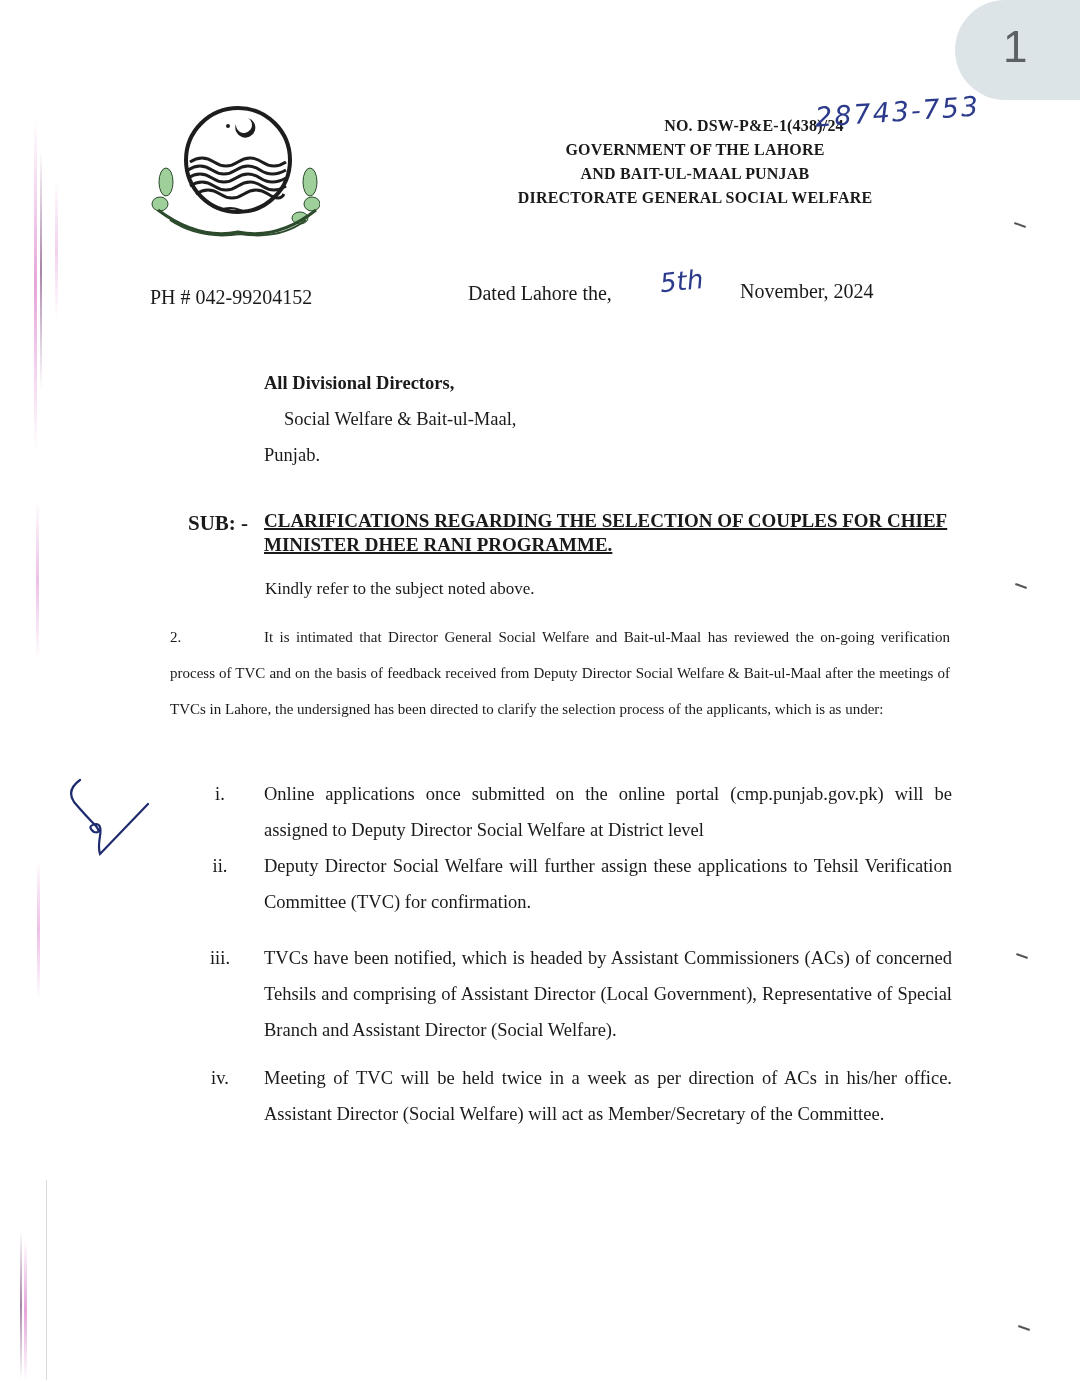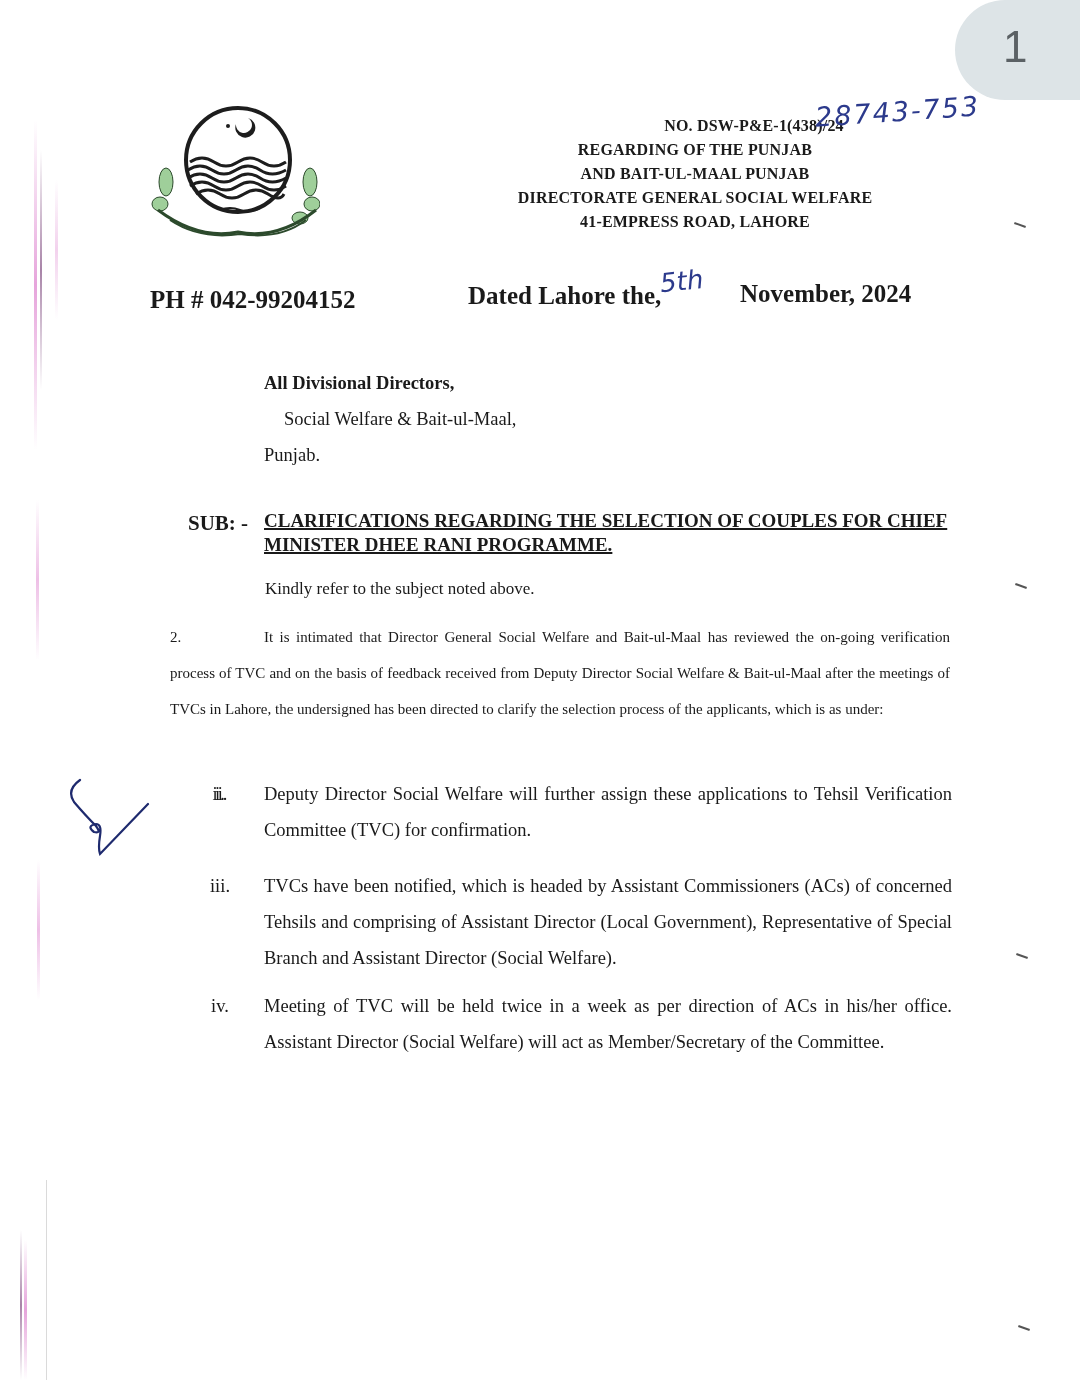--- a/index.html
+++ b/index.html
@@ -39,21 +39,21 @@
     }
     .hand-date {
       position:absolute; left:660px; top:266px; font-size:26px; transform:rotate(-6deg);
     }
     .hand-check {
       position:absolute; left:66px; top:772px;
     }
     
     .logo { position:absolute; left:150px; top:100px; width:170px; height:145px; }
     
-    .bold-line { position:absolute; font-weight:bold; font-size:25px; }
+    .bold-line { position:absolute; font-weight:normal; font-size:20px; }
     .addr { position:absolute; left:264px; font-size:18.5px; line-height:36px; }
     .sub-label { position:absolute; left:140px; top:511px; font-weight:bold; font-size:21px;margin-left:48px; }
     .sub-text {
       position:absolute; left:264px; top:509px; width:690px;
       font-weight:bold; font-size:19px; line-height:24px; text-decoration:underline;
       text-decoration-thickness:2px;
     }
     .refer { position:absolute; left:265px; top:579px; font-size:17px; }
     .para {
       position:absolute; left:170px; top:619px; width:780px;
@@ -106,24 +106,23 @@
     <ellipse cx="162" cy="104" rx="8" ry="7"></ellipse>
     <ellipse cx="150" cy="118" rx="8" ry="6"></ellipse>
   </g>
   <path d="M8 110 q40 30 80 22 q40 8 78 -22" fill="none" stroke="#2c4a2c" stroke-width="3"></path>
   <path d="M20 120 q30 20 70 14 q40 6 66 -14" fill="none" stroke="#2c4a2c" stroke-width="2"></path>
   <path d="M70 110 q10 -4 20 0 q10 4 20 -2" fill="none" stroke="#1d1d1d" stroke-width="2"></path>
 </svg>
 
 <div class="hdr">
   <span class="line"><span class="ref-no">NO. DSW-P&amp;E-1(438)/24</span></span>
-  <span class="line">REGARDING OF THE PUNJAB</span>
+  <span class="line">GOVERNMENT OF THE LAHORE</span>
   <span class="line">AND BAIT-UL-MAAL PUNJAB</span>
   <span class="line">DIRECTORATE GENERAL SOCIAL WELFARE</span>
-  <span class="line">41-EMPRESS ROAD, LAHORE</span>
 </div>
 <div class="hand hand-number">28743-753</div>
 
 <div class="bold-line" style="left:150px; top:286px;">PH # 042-99204152</div>
 <div class="bold-line" style="left:468px; top:282px;">Dated Lahore the,</div>
 <div class="hand hand-date">5th</div>
 <div class="bold-line" style="left:740px; top:280px;">November, 2024</div>
 
 <div class="addr" style="top:365px; font-weight:bold;">All Divisional Directors,</div>
 <div class="addr" style="top:401px;margin-left:20px;">Social Welfare &amp; Bait-ul-Maal,</div>
@@ -138,20 +137,21 @@
   <span class="para-num">2.</span><span>It is intimated that Director General Social Welfare and Bait-ul-Maal has reviewed the on-going verification process of TVC and on the basis of feedback received from Deputy Director Social Welfare &amp; Bait-ul-Maal after the meetings of TVCs in Lahore, the undersigned has been directed to clarify the selection process of the applicants, which is as under:</span>
 </div>
 
 <svg class="hand-check" width="90" height="90" viewBox="0 0 90 90">
   <path d="M14 8 q-14 10 -6 22 q12 14 22 24 q6 8 -2 6 q-8 -6 2 -8 q6 0 4 12 q-2 12 0 18 l48 -50" fill="none" stroke="#1e2a6e" stroke-width="2.2" stroke-linecap="round"></path>
 </svg>
 
 <ul class="list">
   <li class="item-i">
     <span class="roman">i.</span>
+    <span>Online applications once submitted on the online portal (cmp.punjab.gov.pk) will be assigned to Deputy Director Social Welfare at District level</span>
   </li>
   <li>
     <span class="roman">ii.</span>
     <span>Deputy Director Social Welfare will further assign these applications to Tehsil Verification Committee (TVC) for confirmation.</span>
   </li>
   <li class="item-iii">
     <span class="roman">iii.</span>
     <span>TVCs have been notified, which is headed by Assistant Commissioners (ACs) of concerned Tehsils and comprising of Assistant Director (Local Government), Representative of Special Branch and Assistant Director (Social Welfare).</span>
   </li>
   <li class="item-iv">

